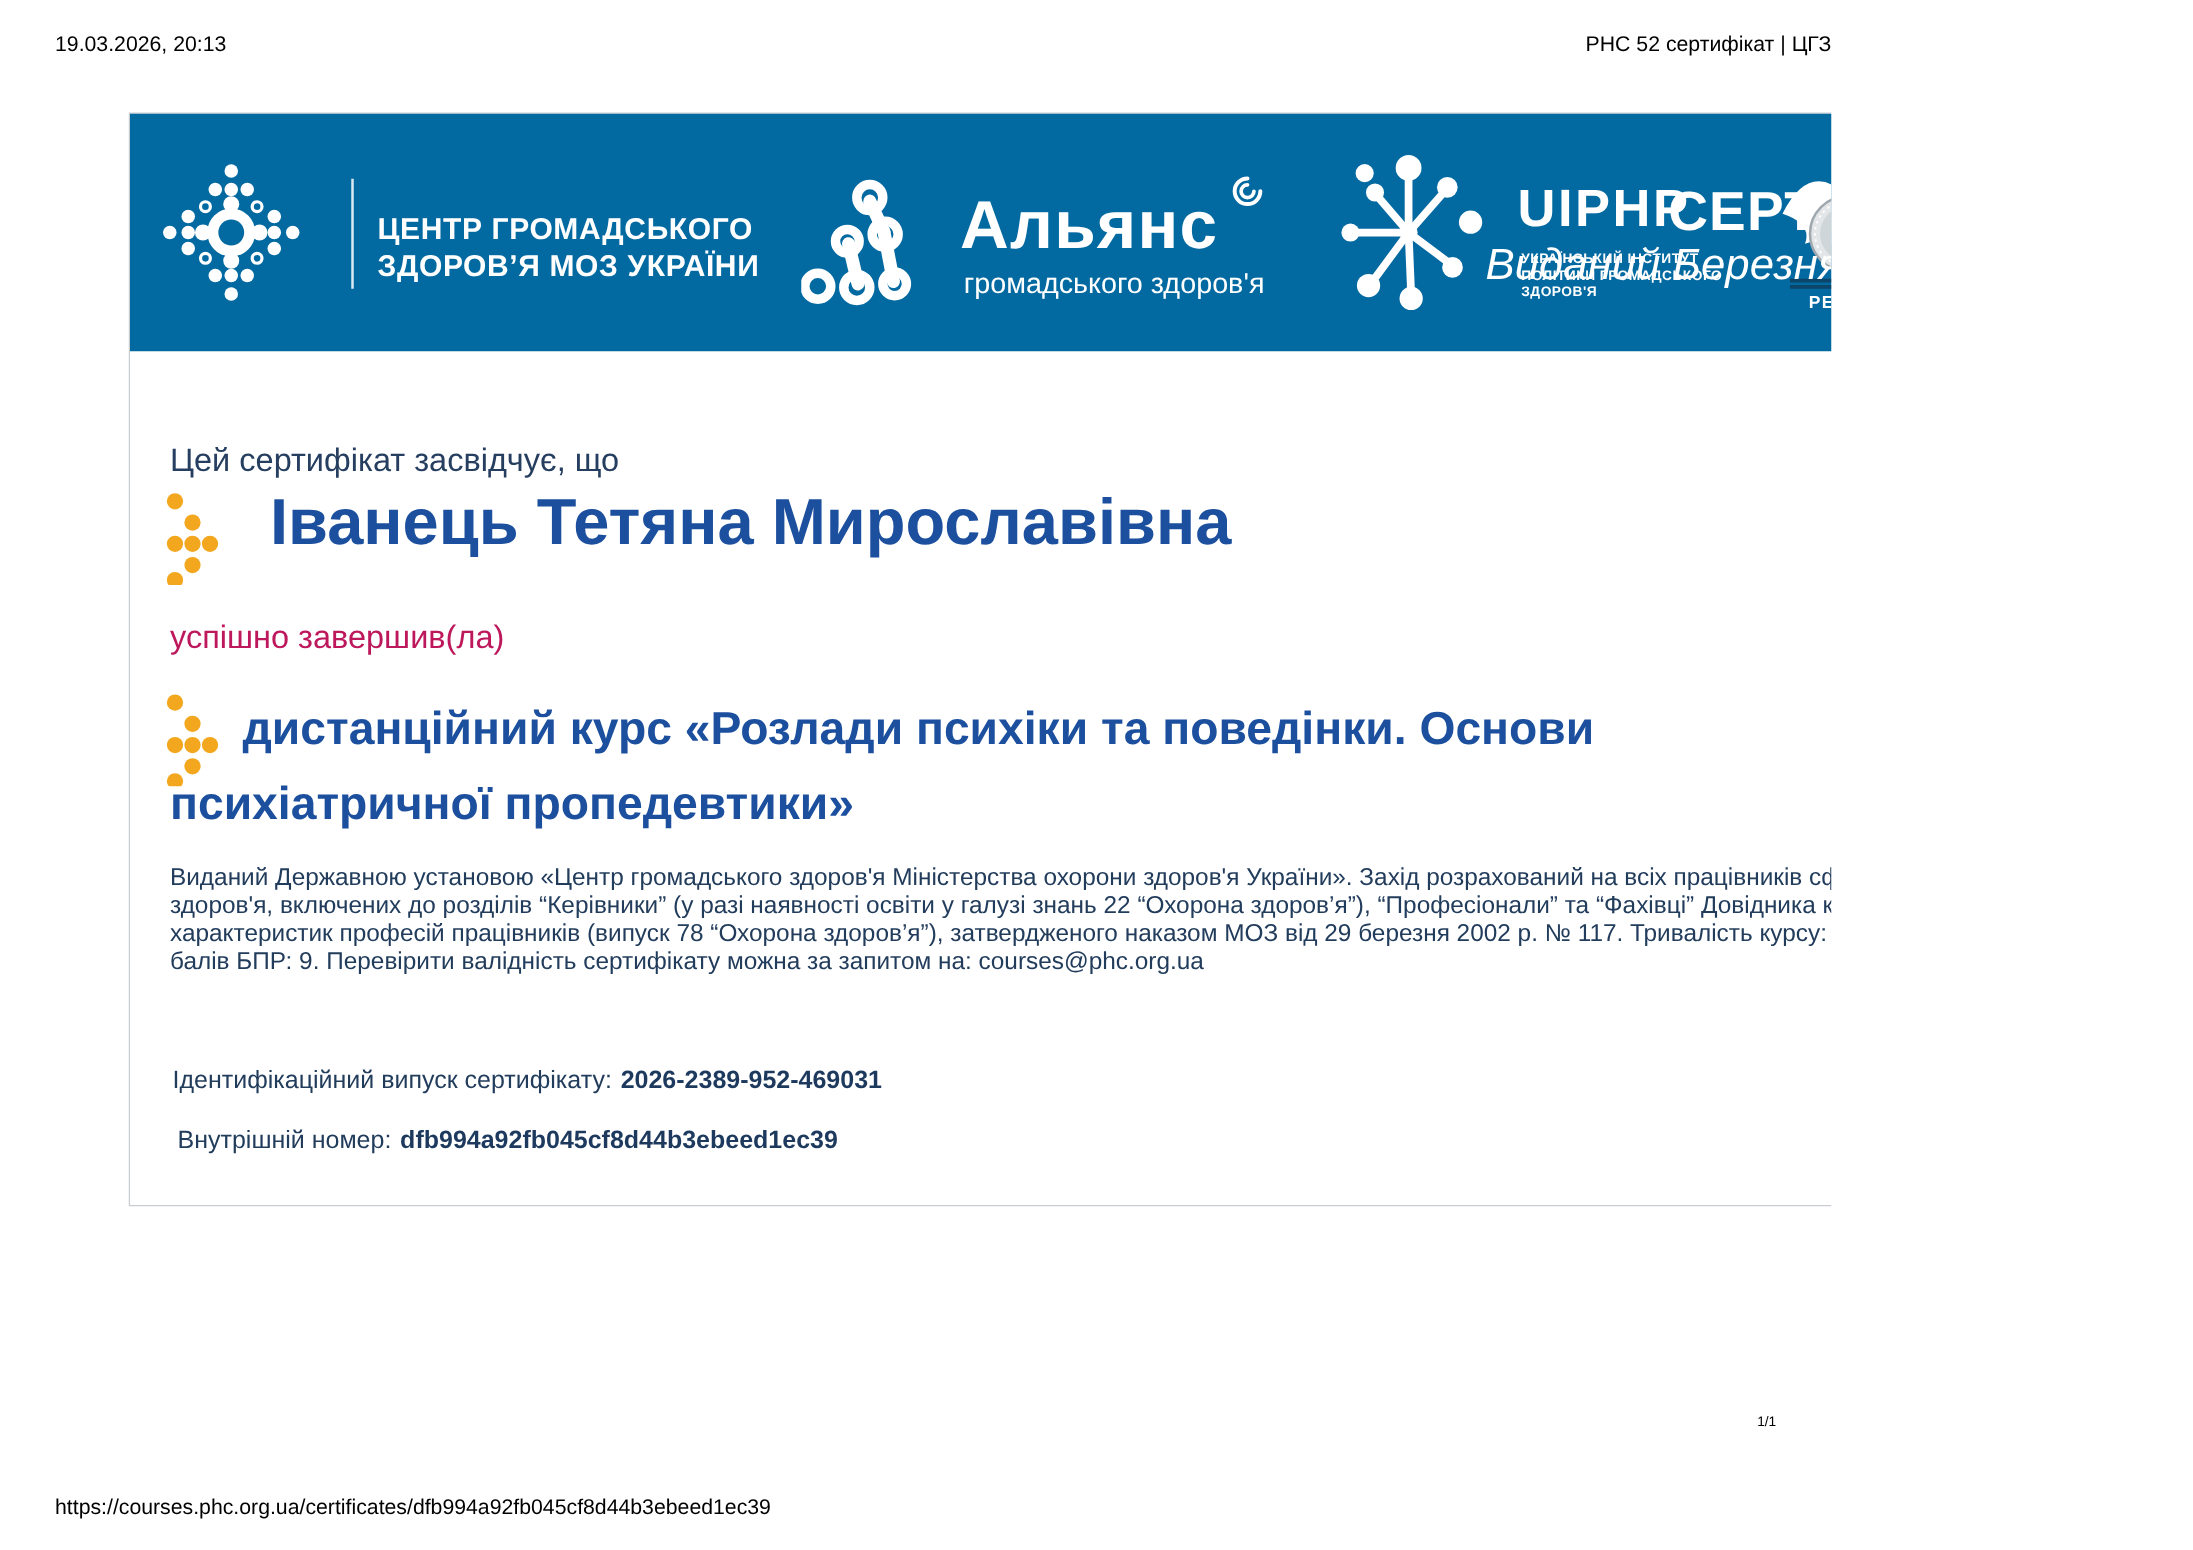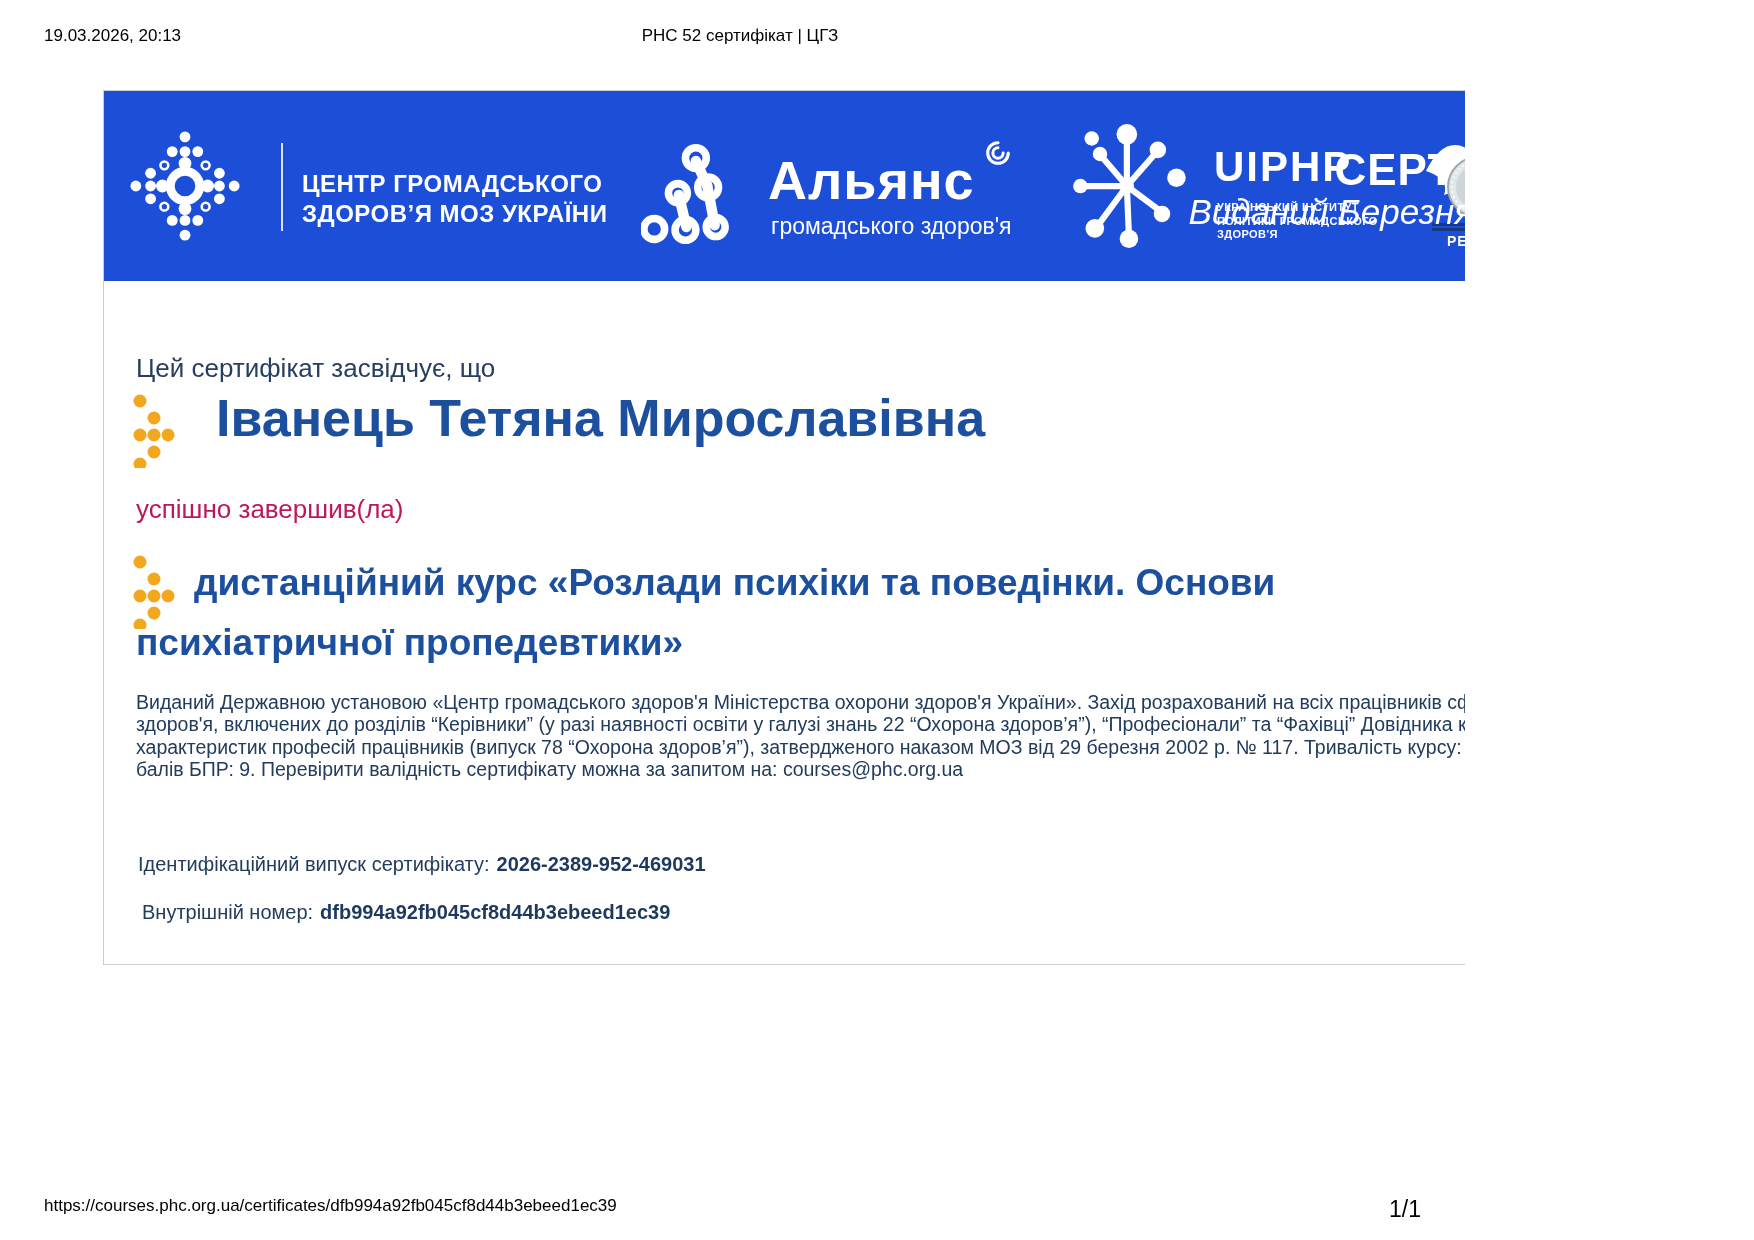--- a/index.html
+++ b/index.html
@@ -2,30 +2,30 @@
 <html><head>
 <meta charset="utf-8">
 <style>
   html,body { margin:0; padding:0; background:#ffffff; }
   .page {
     position:relative; width:1465px; height:1240px; background:#fff;
     font-family:"Liberation Sans", "DejaVu Sans", sans-serif; overflow:hidden;
   }
   
   .print-datetime { position:absolute; left:44px; top:26px; font-size:17px; color:#000; }
-  .print-title { position:absolute; left:0; right:0; top:26px; text-align:center; font-size:17px; color:#000;margin-left:15px; }
+  .print-title { position:absolute; left:0; right:0; top:26px; text-align:right; font-size:17px; color:#000;margin-left:15px; }
   .print-url { position:absolute; left:44px; top:1196px; font-size:17px; color:#000; }
-  .print-page { position:absolute; right:44px; top:1196px; font-size:23px; color:#000; }
+  .print-page { position:absolute; right:44px; top:1132px; font-size:11px; color:#000; }
 
   
   .card {
     position:absolute; left:103px; top:90px; width:1538px; height:875px;
     background:#fff; border:1px solid #c9cdd1; box-sizing:border-box;
   }
-  .banner { position:absolute; left:0; top:0; right:0; height:190px; background:#1d4ed8; overflow:hidden; }
+  .banner { position:absolute; left:0; top:0; right:0; height:190px; background:#0369a1; overflow:hidden; }
 
   .phc-logo { position:absolute; left:22px; top:36px; width:118px; height:118px; }
   .banner-divider { position:absolute; left:177px; top:52px; width:2px; height:88px; background:rgba(255,255,255,.85); }
   .phc-name { position:absolute; left:198px; top:78px; color:#fff; font-size:24px; font-weight:bold; line-height:30px; letter-spacing:.5px; }
 
   .alliance-icon { position:absolute; left:537px; top:48px; width:104px; height:110px; }
   .alliance-name { position:absolute; left:664px; top:58px; color:#fff; font-size:54px; font-weight:bold; letter-spacing:1px; }
   .alliance-swirl { position:absolute; left:880px; top:48px; width:28px; height:28px; }
   .alliance-sub { position:absolute; left:667px; top:122px; color:#fff; font-size:23px; }
 

